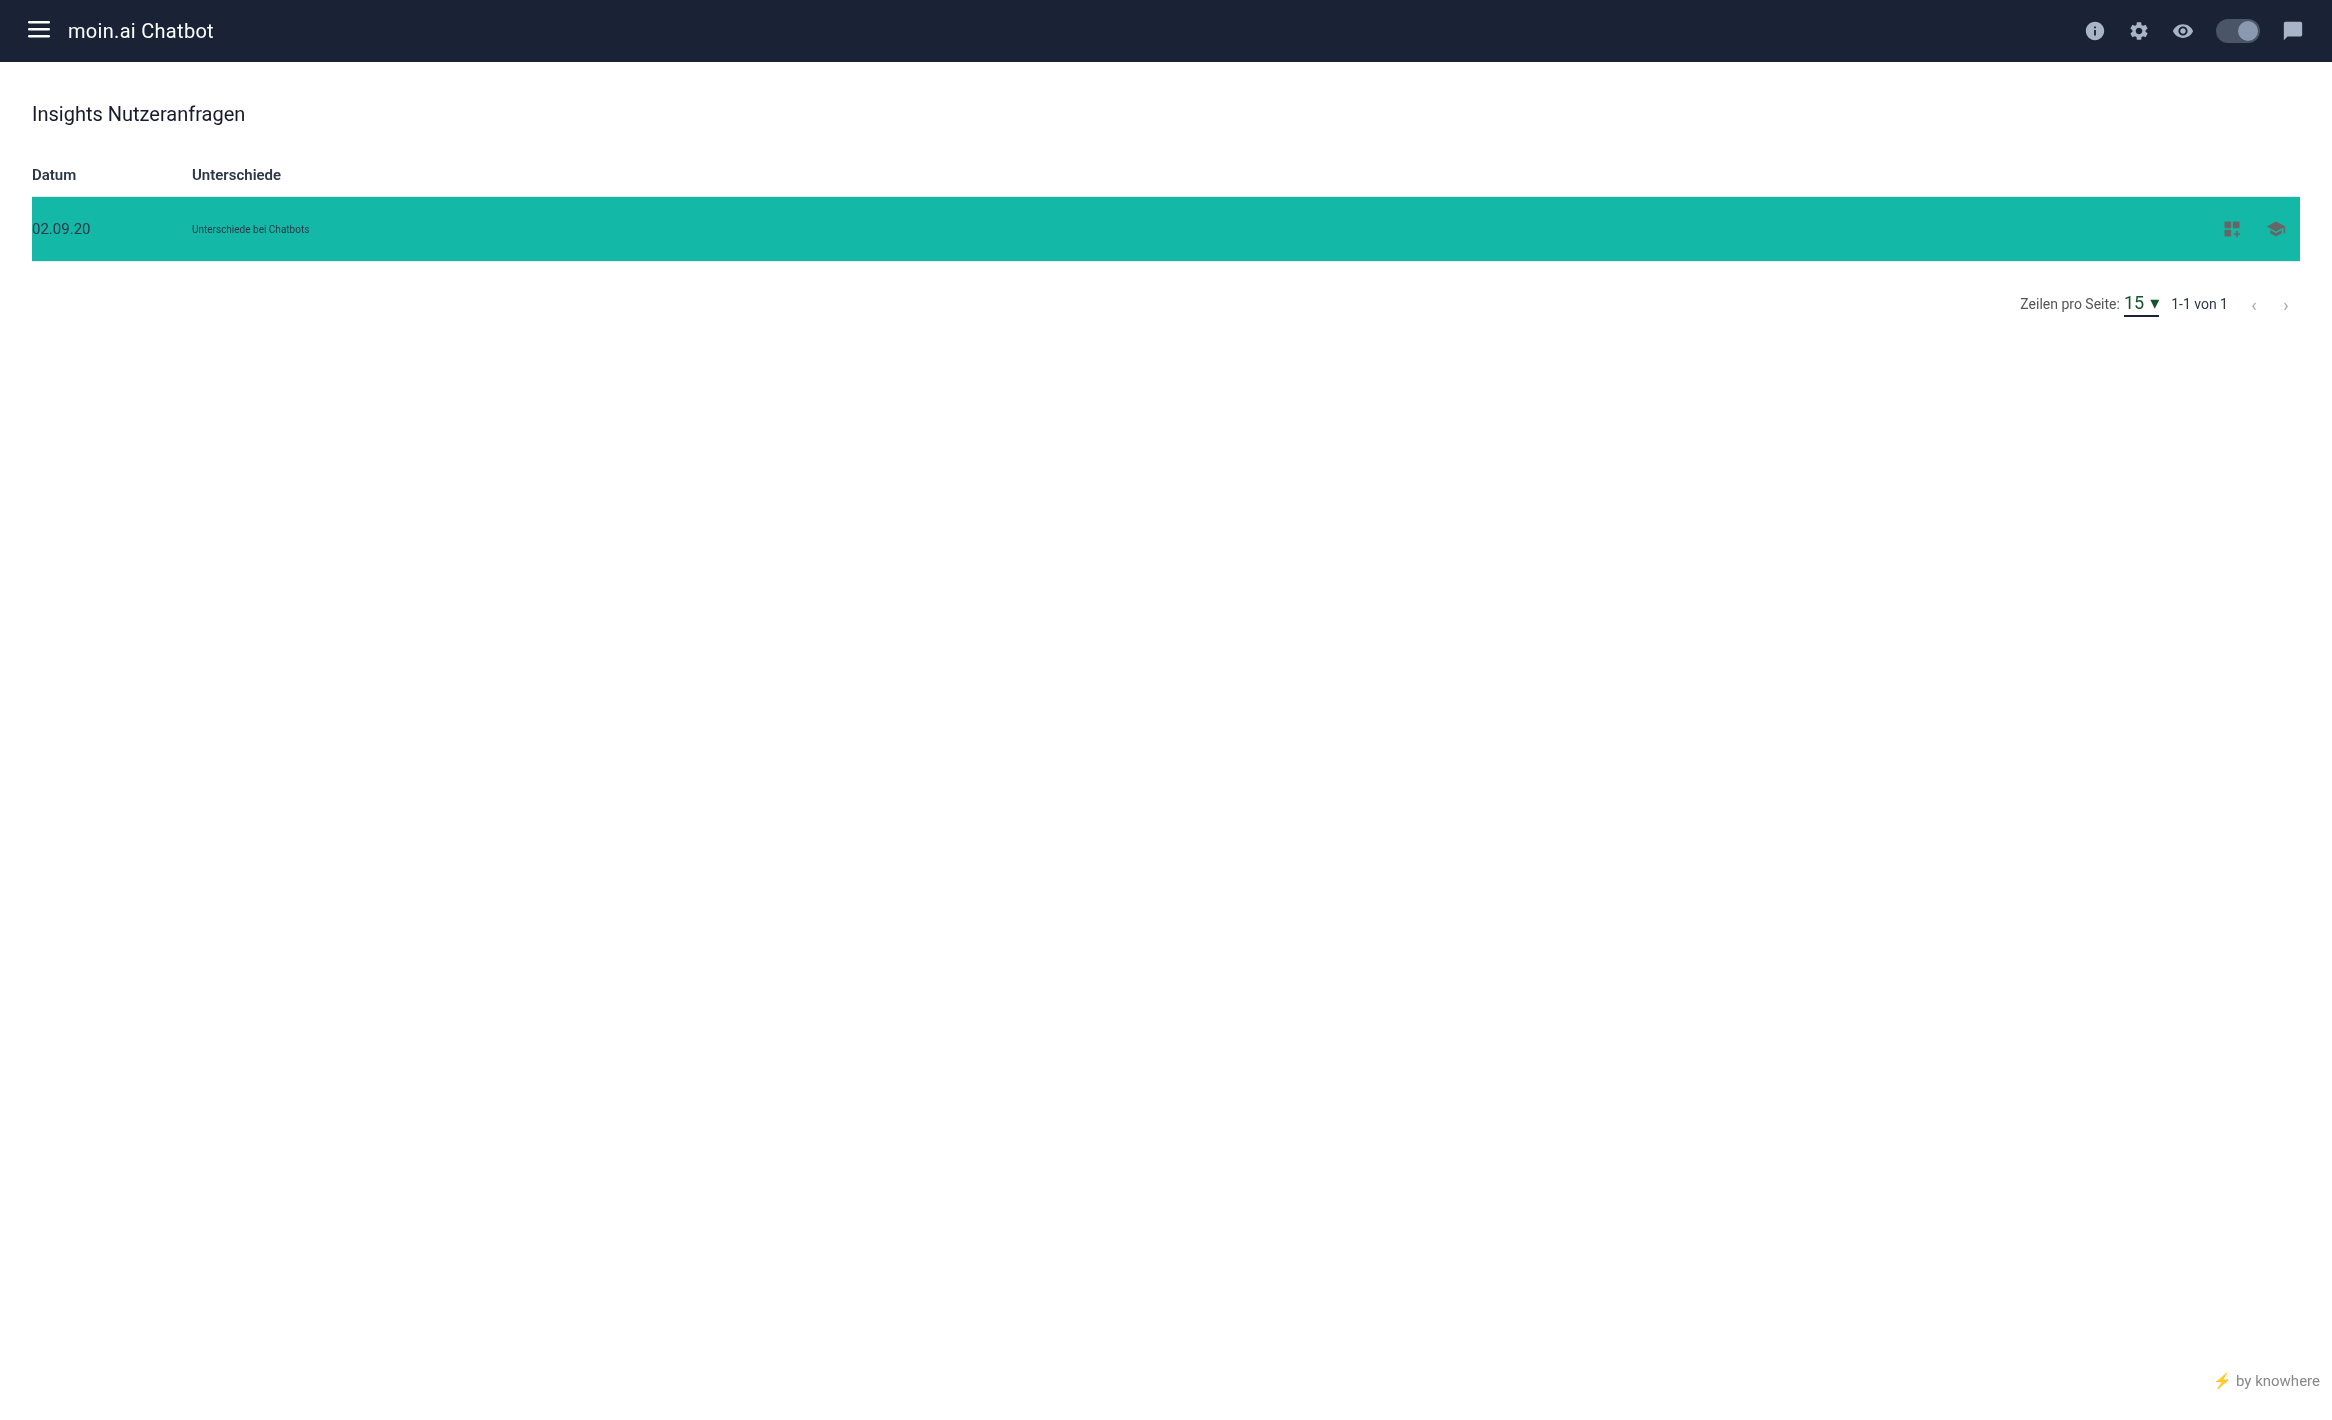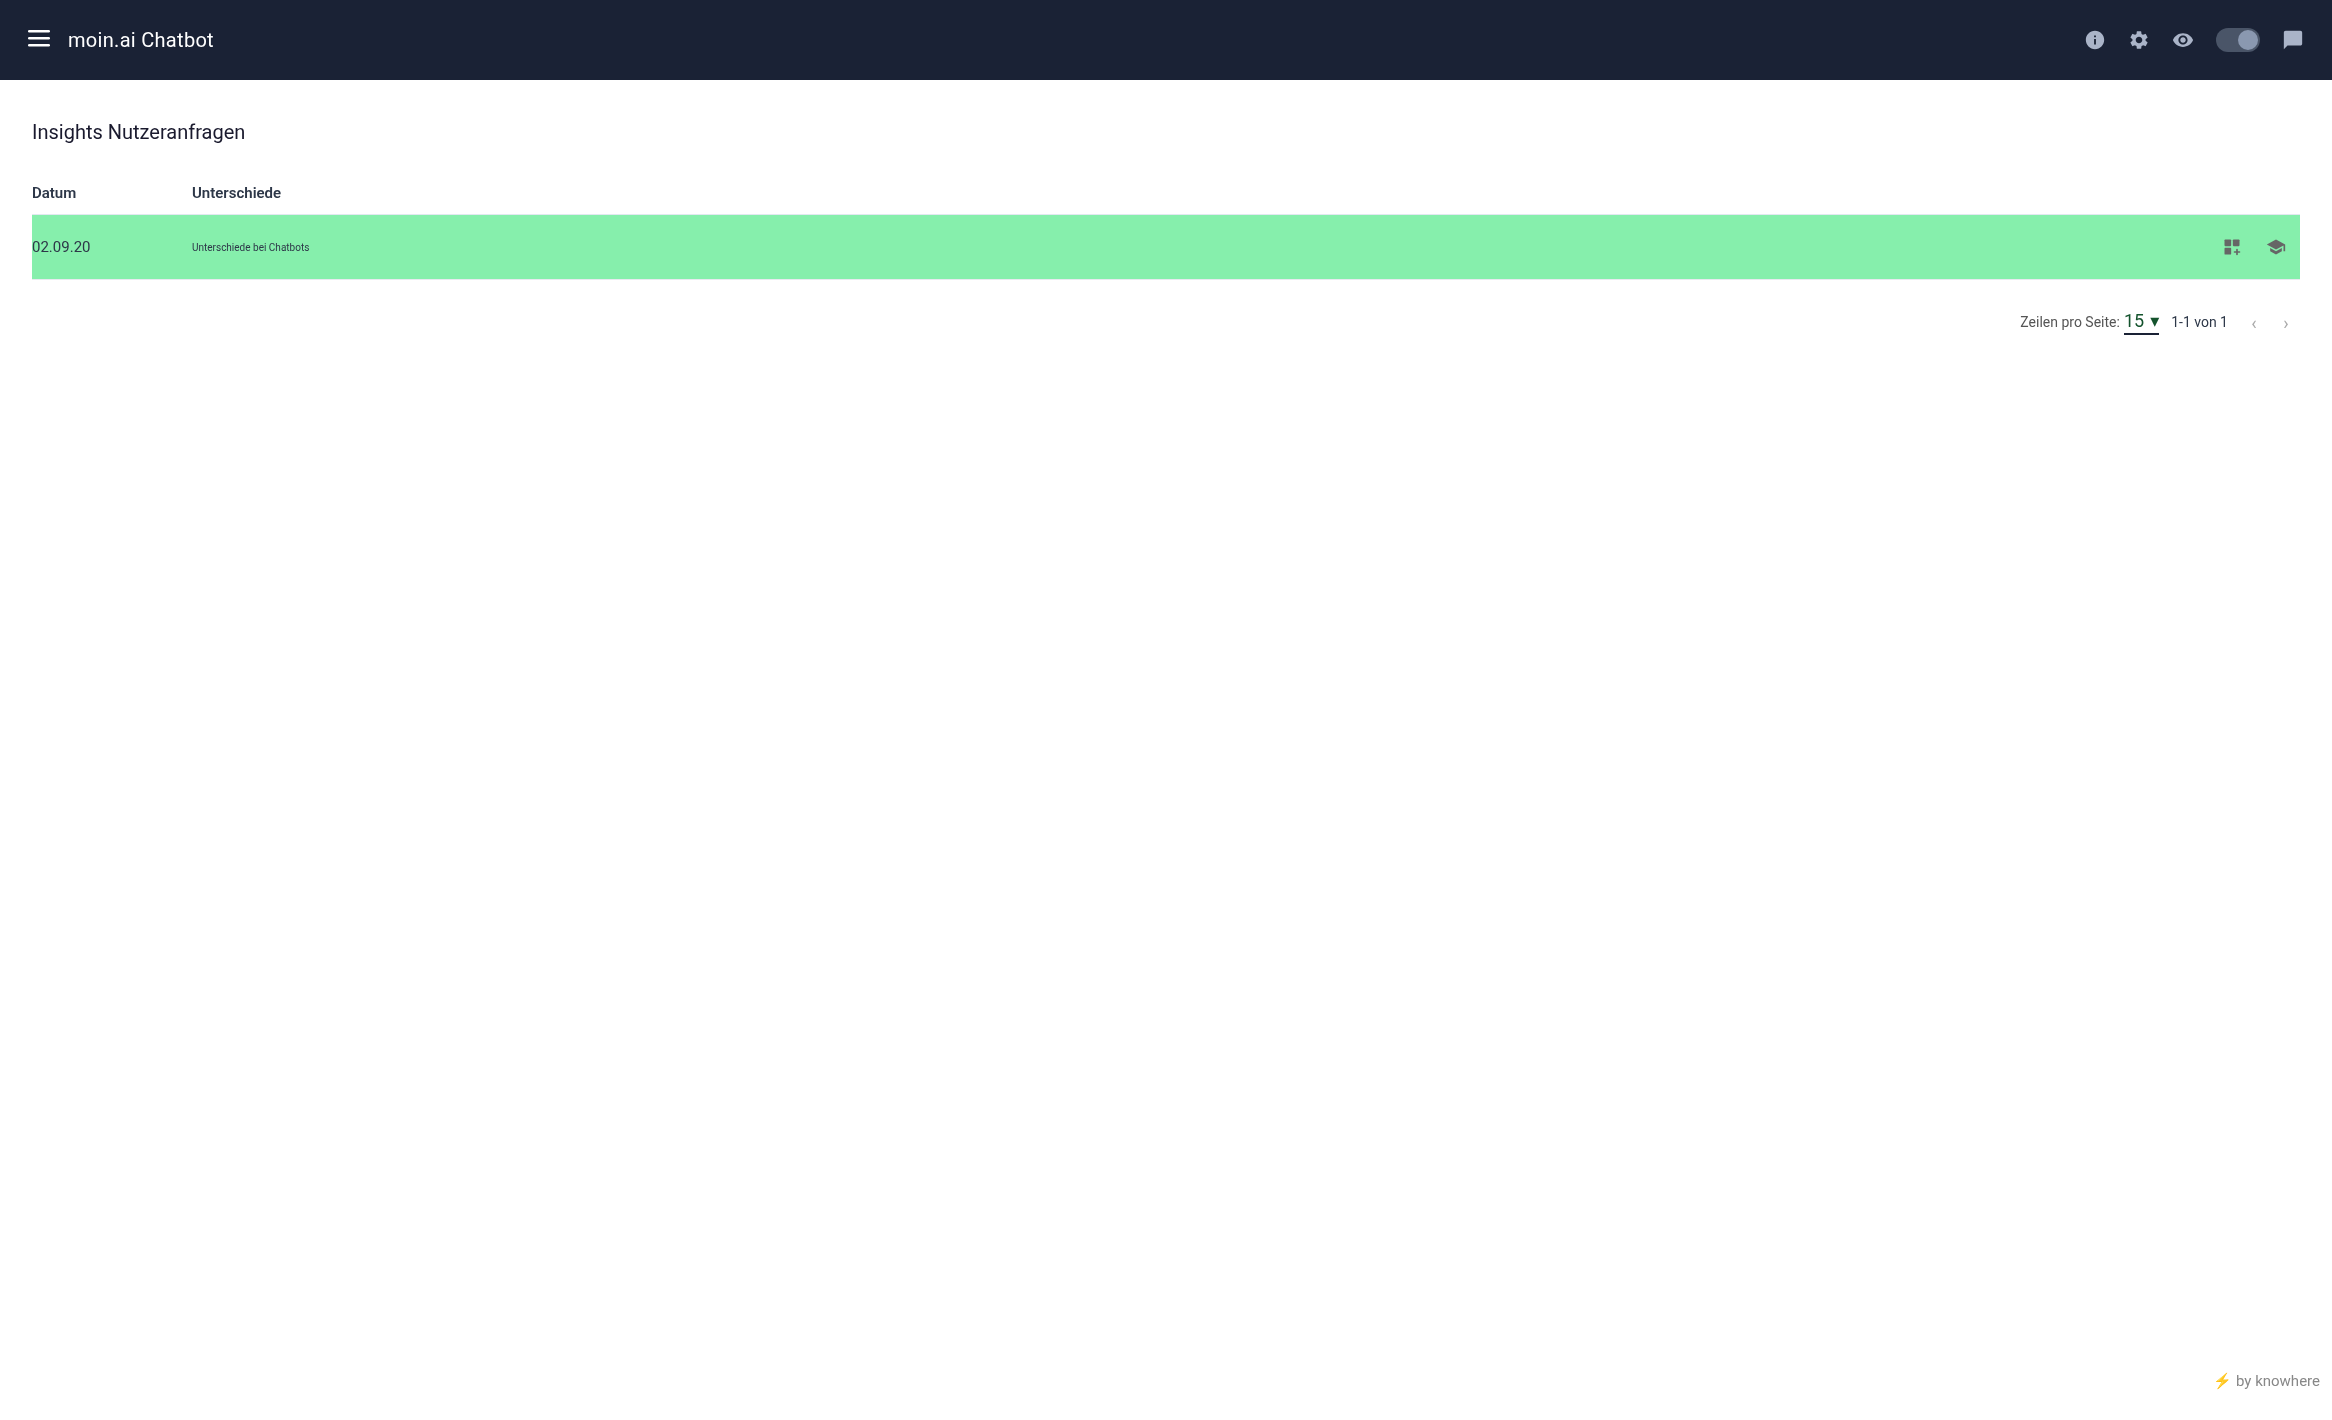--- a/index.html
+++ b/index.html
@@ -17,21 +17,21 @@
       flex-direction: column;
     }
 
     
     .navbar {
       background: #1a2235;
       display: flex;
       align-items: center;
       justify-content: space-between;
       padding: 0 28px;
-      height: 80px;
+      height: 62px;
       flex-shrink: 0;
     }
 
     .navbar-left {
       display: flex;
       align-items: center;
       gap: 18px;
     }
 
     .hamburger-icon {
@@ -165,21 +165,21 @@
       flex: 1;
       font-size: 15px;
       font-weight: 600;
       color: #2d3748;
     }
 
     .table-row {
       display: flex;
       align-items: center;
       padding: 16px 0;
-      background: #86efac;
+      background: #14b8a6;
       border-bottom: 1px solid #e8eaf0;
     }
 
     .row-datum {
       width: 160px;
       font-size: 15px;
       color: #2d3748;
       padding-left: 0;
     }
 

